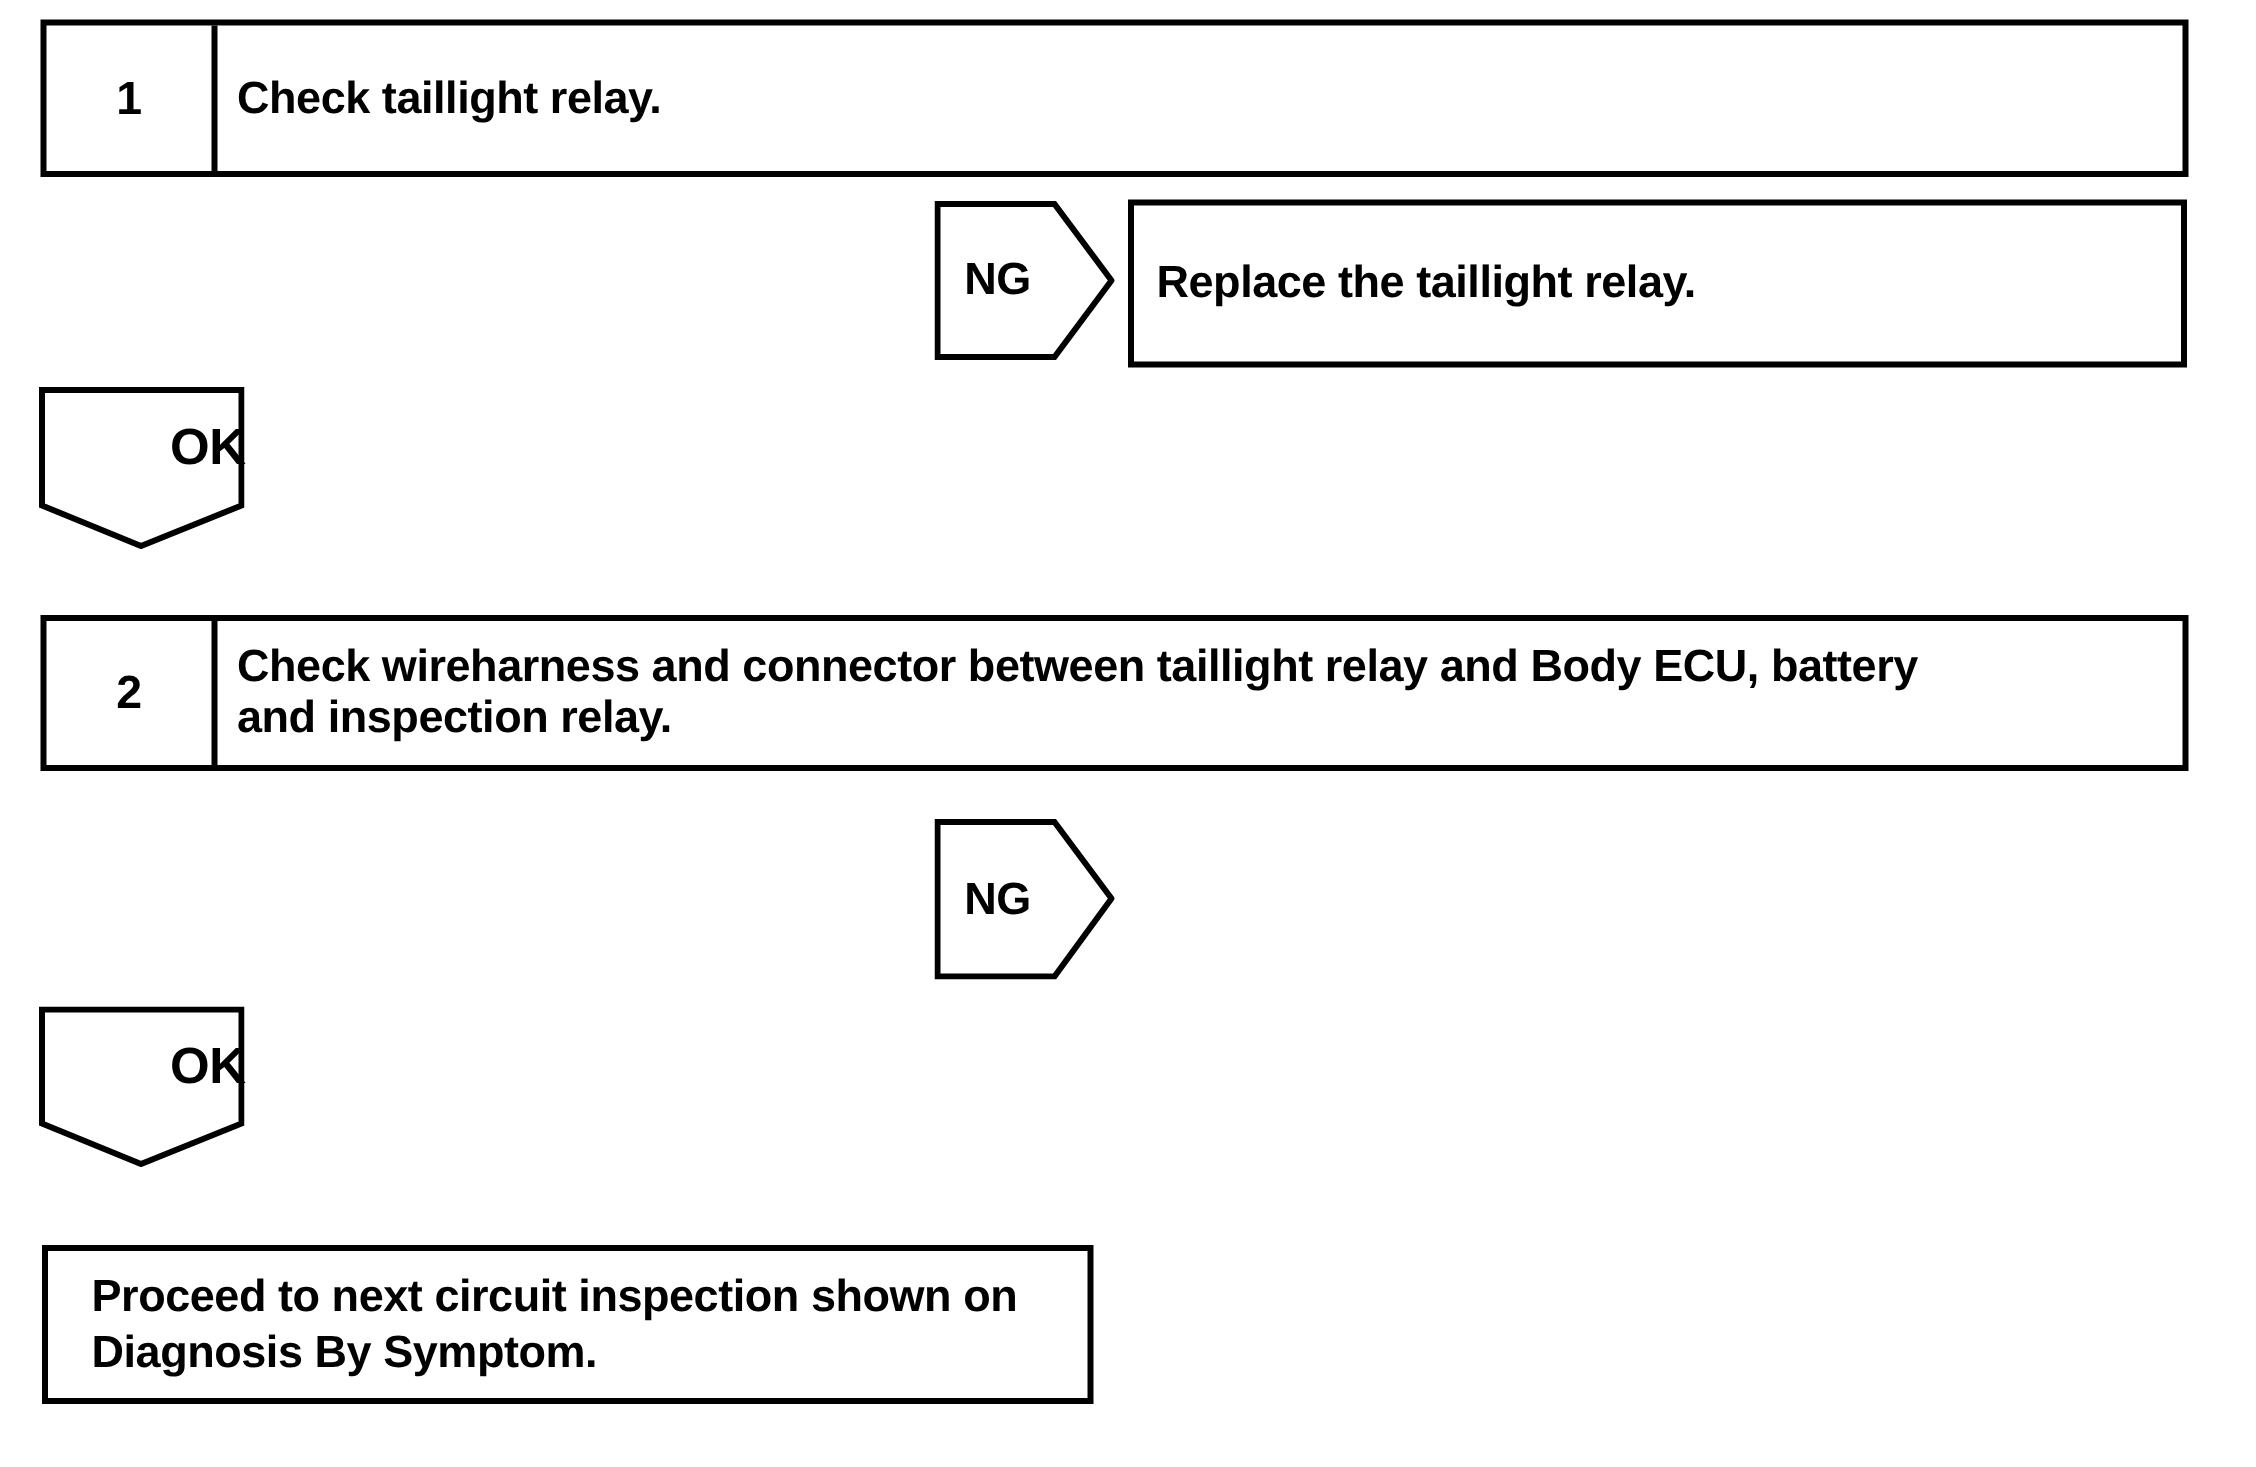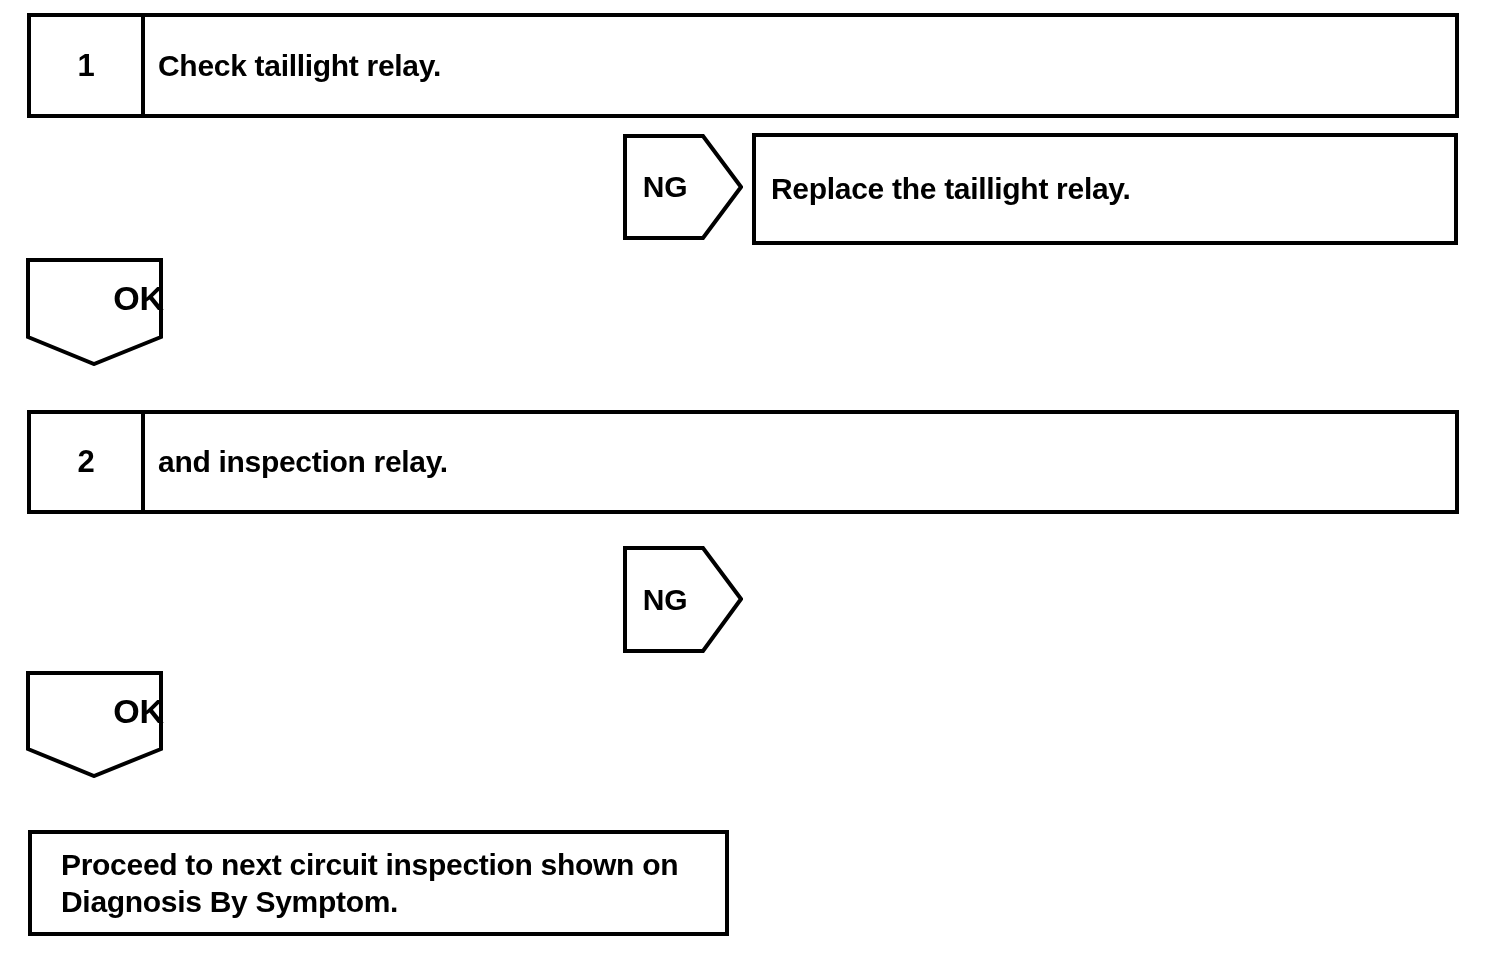--- a/index.html
+++ b/index.html
@@ -115,20 +115,21 @@
   <div class="connector" style="left:26px; top:258px; width:137px; height:108px;">
     <svg viewBox="0 0 137 108">
       <polygon points="2,2 135,2 135,79 68,106 2,79" fill="#ffffff" stroke="#000000" stroke-width="4" stroke-linejoin="miter"></polygon>
     </svg>
     <span class="ok-label">OK</span>
   </div>
 
   <div class="box step-box" style="left:27px; top:410px; width:1432px; height:104px;">
     <div class="num-cell">2</div>
     <div class="instr-cell">
+      <div class="line">Check wireharness and connector between taillight relay and Body ECU, battery</div>
       <div class="line">and inspection relay.</div>
     </div>
   </div>
 
   <div class="connector" style="left:623px; top:546px; width:120px; height:107px;">
     <svg viewBox="0 0 120 107">
       <polygon points="2,2 80,2 118,53 80,105 2,105" fill="#ffffff" stroke="#000000" stroke-width="4" stroke-linejoin="miter"></polygon>
     </svg>
     <span class="ng-label">NG</span>
   </div>

